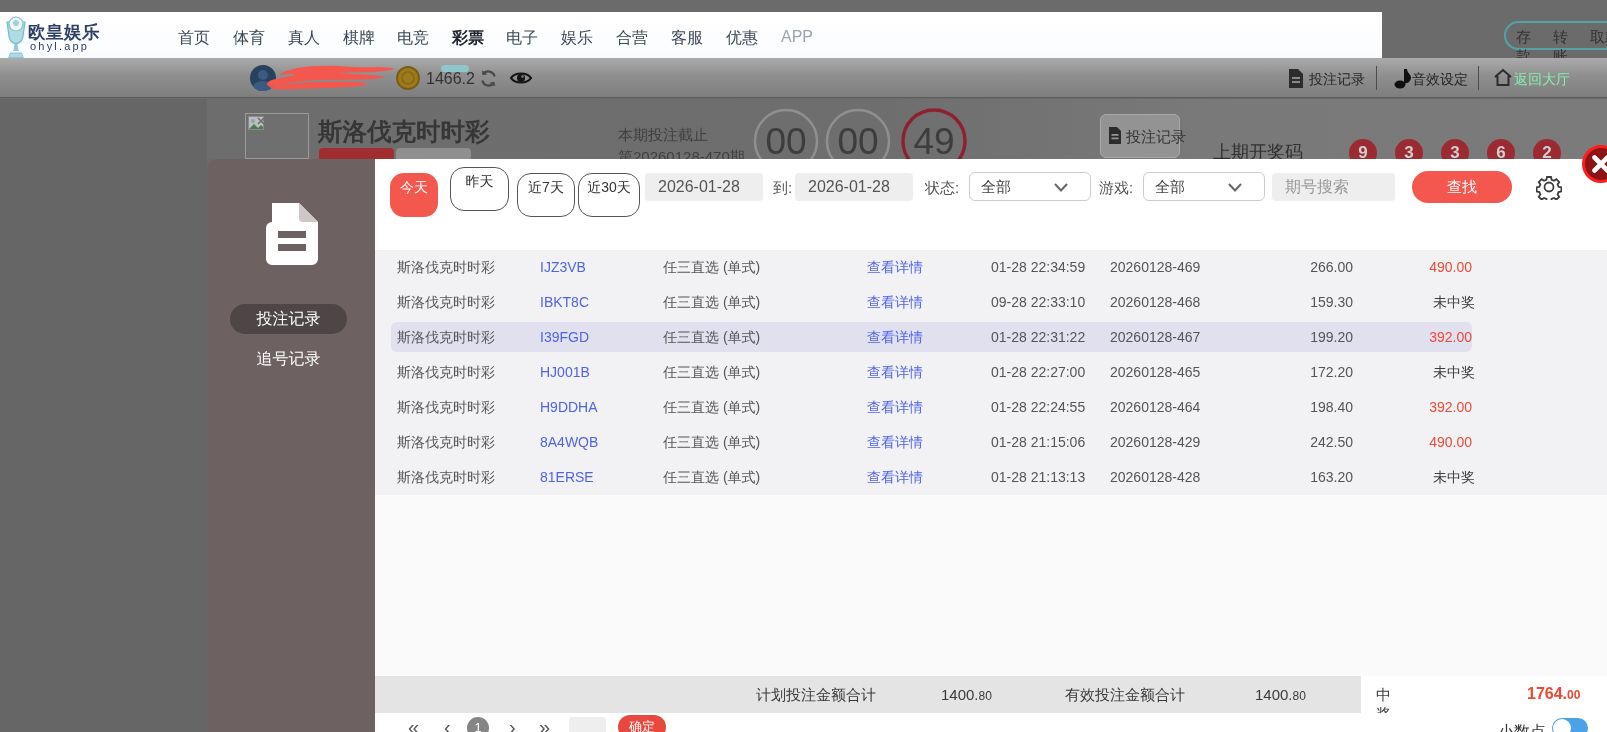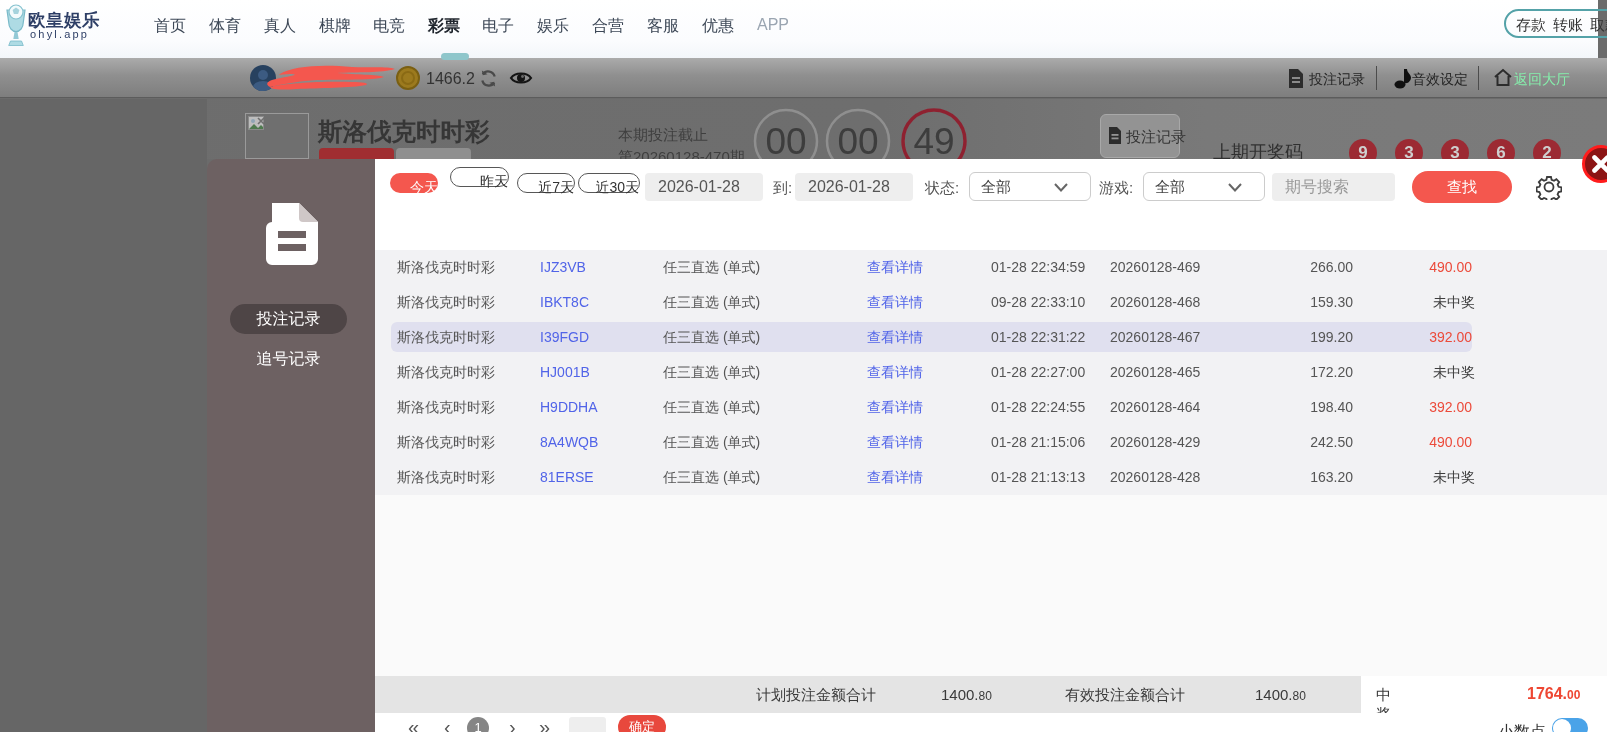--- a/index.html
+++ b/index.html
@@ -1,30 +1,30 @@
 <!DOCTYPE html>
 <html><head>
 <meta charset="utf-8">
 <style>
 *{margin:0;padding:0;box-sizing:border-box}
 html,body{width:1607px;height:732px;overflow:hidden}
 body{position:relative;background:#6b6b6b;font-family:"Liberation Sans",sans-serif}
 .abs{position:absolute}
 
-#nav{left:0;top:0;width:1598px;height:58px;background:linear-gradient(180deg,#ffffff 0,#fbfcfe 70%,#f3f6fa 100%)}
-.navitem{position:absolute;top:16px;width:56px;text-align:left;font-size:16px;color:#3d4857;white-space:nowrap}
+#nav{left:0;top:12px;width:1382px;height:58px;background:linear-gradient(180deg,#ffffff 0,#fbfcfe 70%,#f3f6fa 100%)}
+.navitem{position:absolute;top:16px;width:56px;text-align:right;font-size:16px;color:#3d4857;white-space:nowrap}
 
 #bar2{left:0;top:58px;width:1607px;height:40px;background:linear-gradient(180deg,#ababab 0,#8f8f8f 45%,#7e7e7e 100%);border-bottom:1px solid #5c5c5c}
 
 #strip{left:0;top:99px;width:1607px;height:60px;background:linear-gradient(90deg,#6d6d6d 0,#6e6e6e 55%,#797979 75%,#7b7b7b 100%)}
 #leftdim{left:0;top:99px;width:207px;height:633px;background:#666}
 
 #sidebar{left:207px;top:159px;width:168px;height:573px;background:#6d6162;border-top-left-radius:10px}
 #panel{left:375px;top:159px;width:1232px;height:573px;background:#fff}
-.pill{position:absolute;height:20px;border-radius:14px;font-size:14px;text-align:right;line-height:26px}
+.pill{position:absolute;height:44px;border-radius:14px;font-size:14px;text-align:center;line-height:26px}
 .outl{border:1.5px solid #575757;background:#fff;color:#333}
 .datein{position:absolute;top:14px;height:28px;background:#eee;border-radius:4px;font-size:16px;color:#555;line-height:28px;padding-left:13px}
 .sel{position:absolute;top:13px;height:29px;background:#fff;border:1px solid #ccc;border-radius:6px;font-size:15px;color:#444;line-height:27px;padding-left:11px}
 .lbl{position:absolute;top:20px;font-size:15px;color:#555}
 .hcell{position:absolute;top:0;font-size:14px;color:#56565e;line-height:26px}
 .row{position:absolute;left:0;width:1232px;height:35px;background:#f2f2f4}
 .cell{position:absolute;top:0;font-size:14px;color:#555;line-height:35px;white-space:nowrap}
 .blue{color:#5164e8}
 .redv{color:#ec4a3a}
 .amt{text-align:right}

